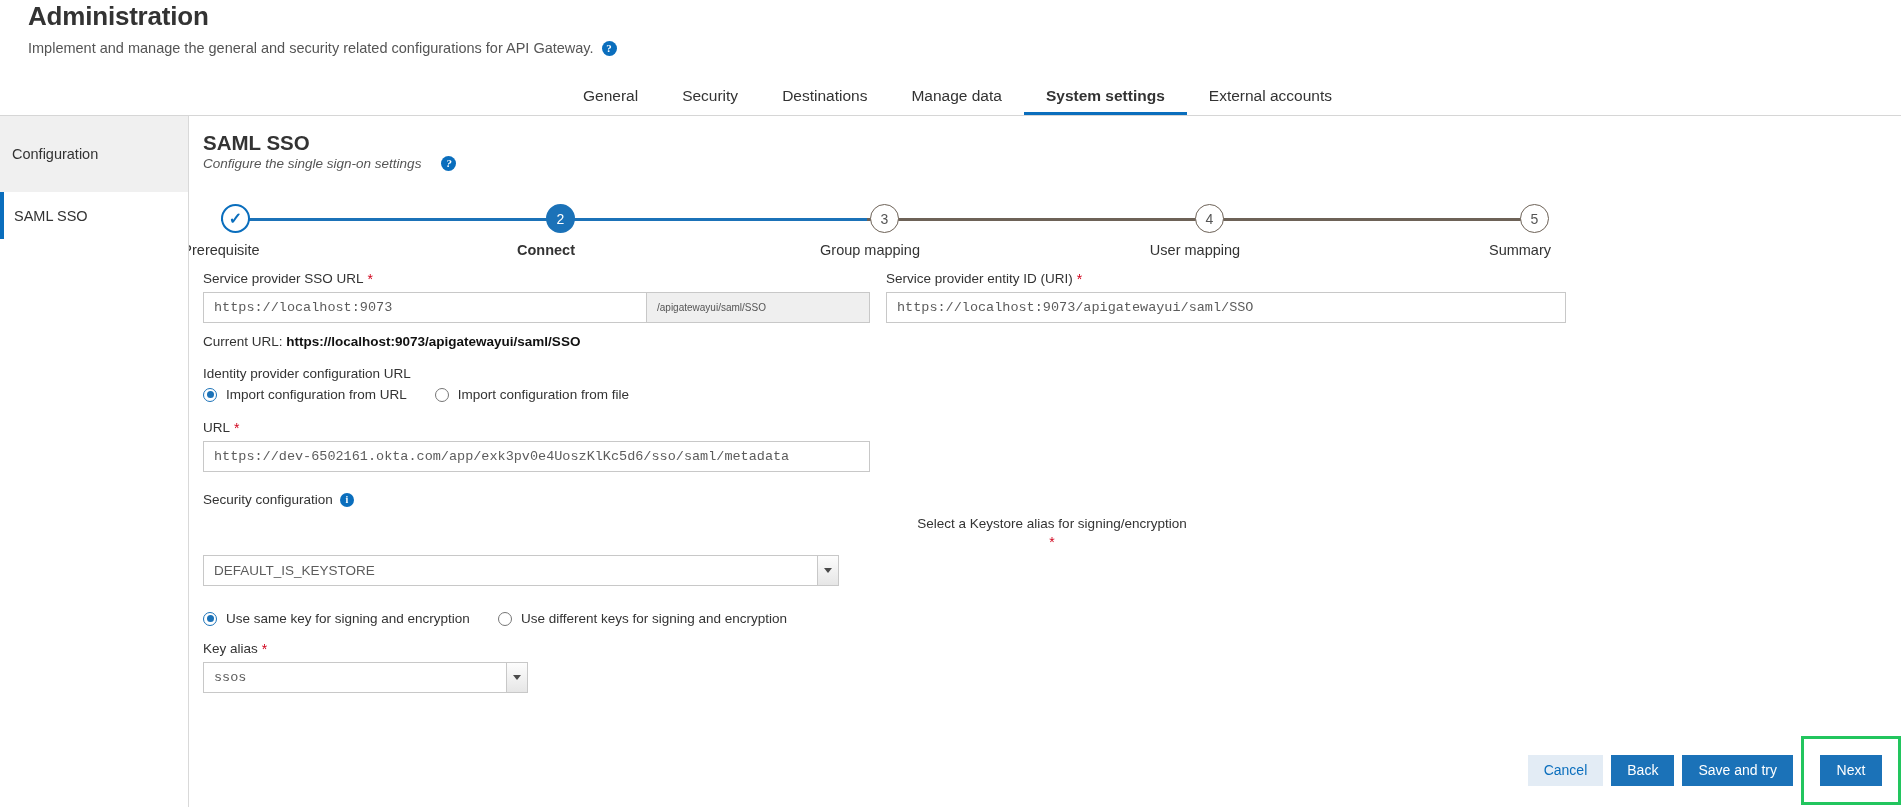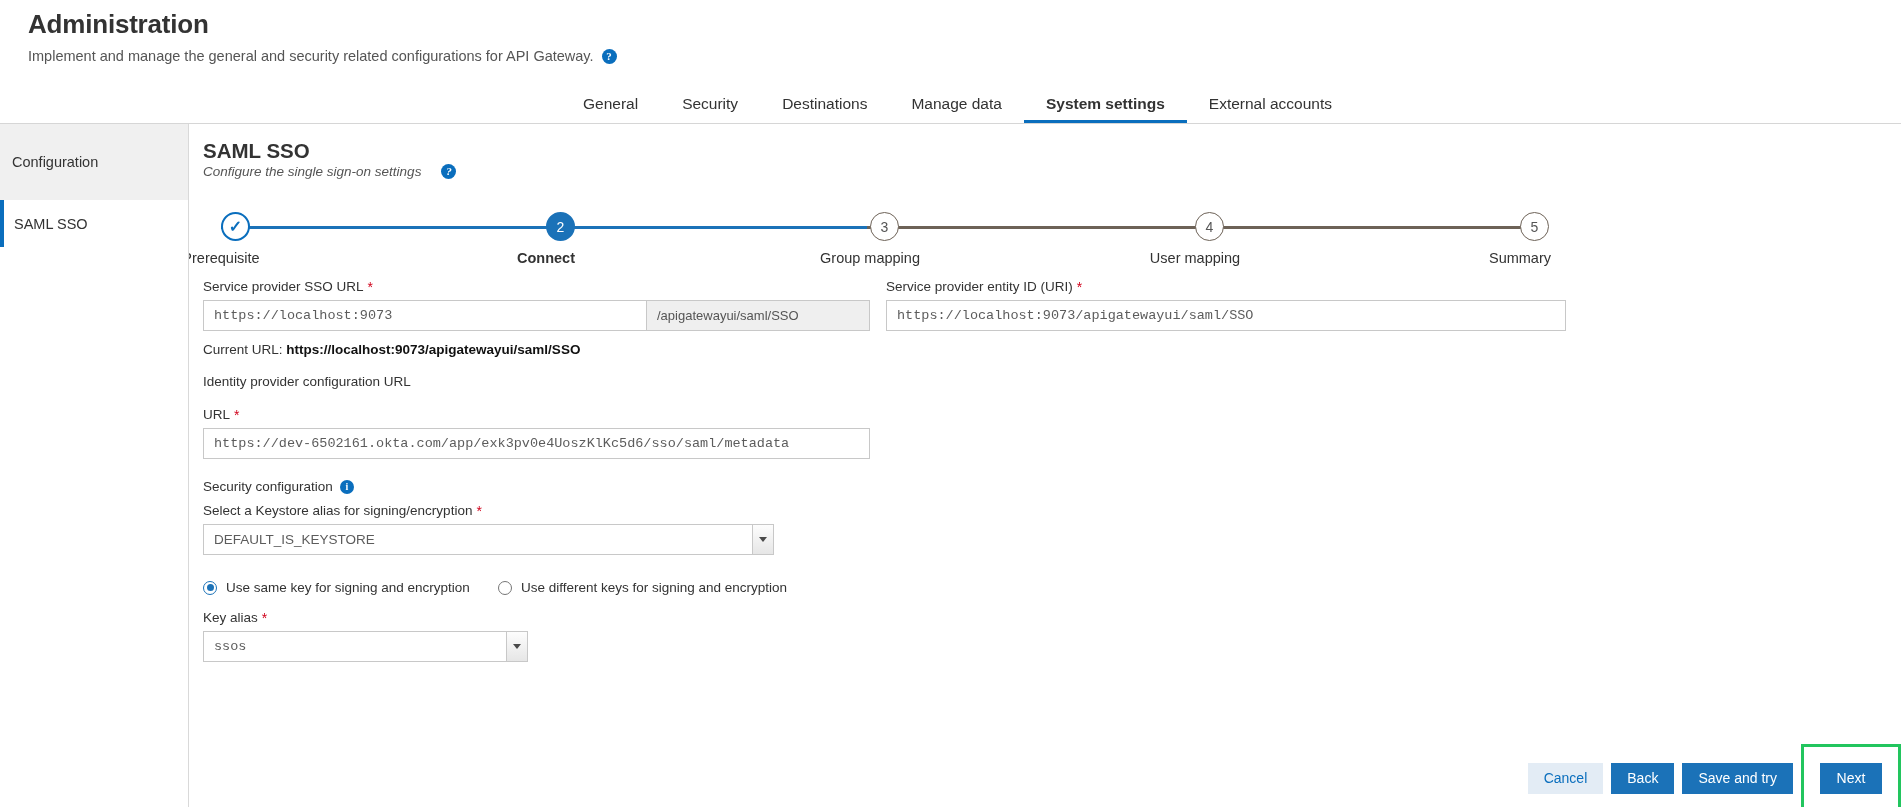--- a/index.html
+++ b/index.html
@@ -13,21 +13,21 @@
   }
   .page { position: relative; width: 1901px; height: 807px; }
 
   
   .header { padding: 0 0 0 28px; }
   .page-title {
     font-size: 26px;
     font-weight: bold;
     color: #333333;
     margin: 0;
-    padding-top: 8px;
+    padding-top: 0px;
     line-height: 32px;
     letter-spacing: -0.2px;
   }
   .page-subtitle {
     font-size: 14.5px;
     color: #555555;
     margin-top: 8px;
     display: flex;
     align-items: center;
     gap: 8px;
@@ -237,21 +237,21 @@
     font-family: Liberation Mono, monospace;
   }
   .input::placeholder { color: #777777; }
   .input-group { display: flex; width: 667px; }
   .input-group .input { width: 443px; flex: 0 0 443px; border-right: none; }
   .input-suffix {
     flex: 1;
     height: 31px;
     border: 1px solid #c8c8c8;
     background: #efefef;
-    font-size: 13px;
+    font-size: 10px;
     color: #555555;
     padding: 0 10px;
     line-height: 29px;
   }
   .current-url {
     font-size: 13.5px;
     color: #333333;
     margin-top: 11px;
   }
   .current-url b { color: #111111; }
@@ -461,40 +461,47 @@
             <div class="field-label">
               <span>Service provider entity ID (URI)</span>
               <span class="req">*</span>
             </div>
             <input class="input" type="text" value="https://localhost:9073/apigatewayui/saml/SSO" style="">
           </div>
         </div>
 
         <div style="margin-top:17px;">
           <div class="field-label">Identity provider configuration URL</div>
+          <div class="radio-row">
+            <span class="radio checked"></span>
+            <span class="radio-label">Import configuration from URL</span>
+            <span class="sep"></span>
+            <span class="radio"></span>
+            <span class="radio-label">Import configuration from file</span>
+          </div>
         </div>
 
         <div style="margin-top:18px;">
           <div class="field-label">
             <span>URL</span>
             <span class="req">*</span>
           </div>
           <input class="input" style="width: 667px;" type="text" value="https://dev-6502161.okta.com/app/exk3pv0e4UoszKlKc5d6/sso/saml/metadata">
         </div>
 
         <div style="margin-top:20px;">
           <div class="group-heading">
             <span>Security configuration</span>
             <span class="info-icon">i</span>
           </div>
-          <div class="field-label" style="margin-top:9px;">
+          <div class="field-label" style="margin-top:9px;flex-direction:column;">
             <span>Select a Keystore alias for signing/encryption</span>
             <span class="req">*</span>
           </div>
-          <div class="select-wrap" style="width:571px;">
+          <div class="select-wrap" style="width:636px;">
             <span class="sel-text">DEFAULT_IS_KEYSTORE</span>
             <span class="select-arrow"></span>
           </div>
         </div>
 
         <div class="radio-row" style="margin-top:22px;">
           <span class="radio checked"></span>
           <span class="radio-label">Use same key for signing and encryption</span>
           <span class="sep"></span>
           <span class="radio"></span>

